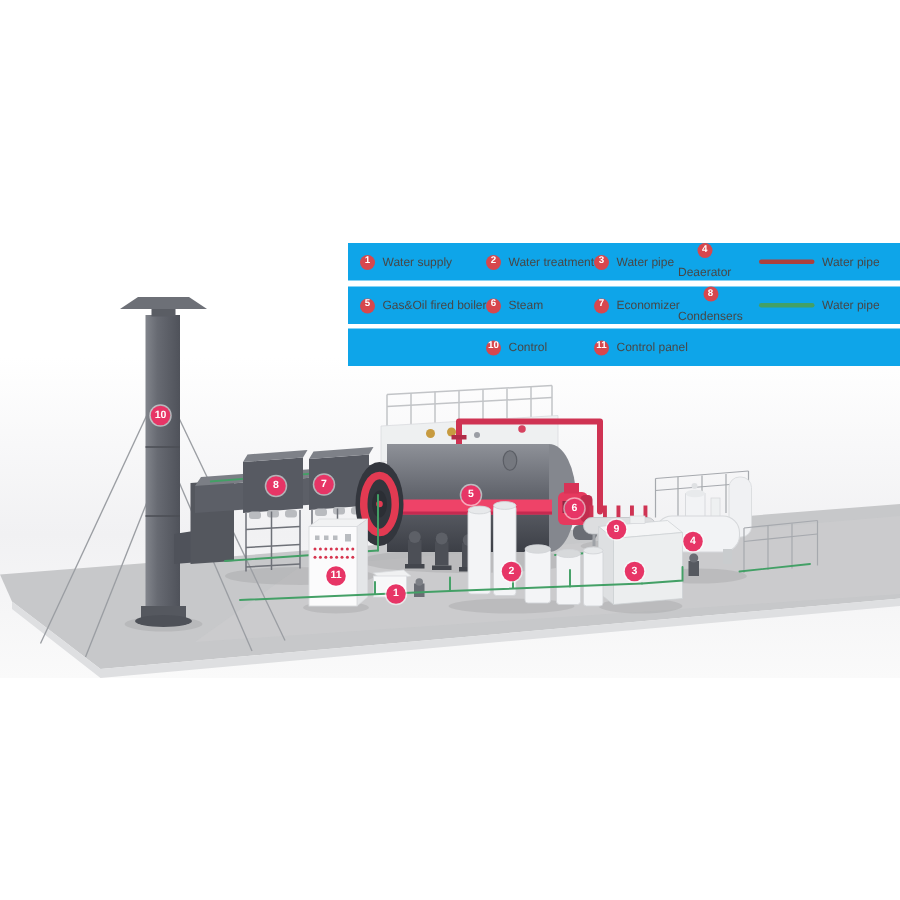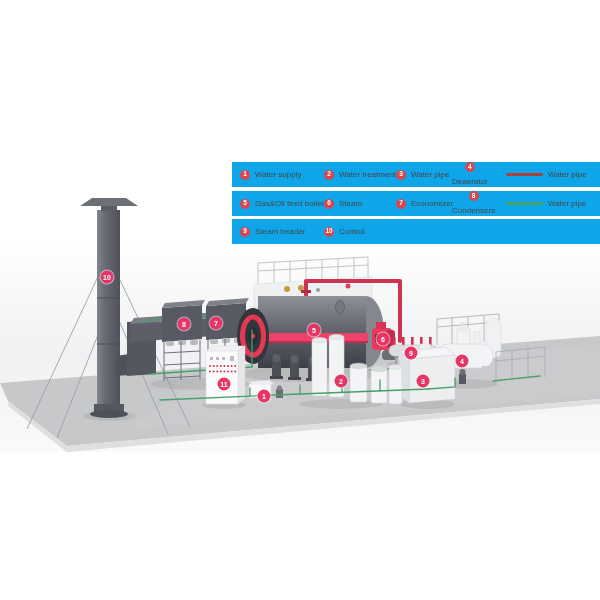--- a/index.html
+++ b/index.html
@@ -363,22 +363,22 @@
       <span class="badge">8</span>
       <span class="lbl">Condensers</span>
     </div>
     <div class="li c5">
       <span class="pipe-line" style="background: rgb(67, 160, 102);"></span>
       <span class="lbl">Water pipe</span>
     </div>
   </div>
 
   <div class="legend-row r3">
-    <div class="li c1">
-      <span class="badge">9</span>
-      <span class="lbl">Steam header</span>
-    </div>
     <div class="li c2">
       <span class="badge">10</span>
       <span class="lbl">Control</span>
     </div>
+    <div class="li c3">
+      <span class="badge">11</span>
+      <span class="lbl">Control panel</span>
+    </div>
   </div>
 </div>
 
 </body></html>

